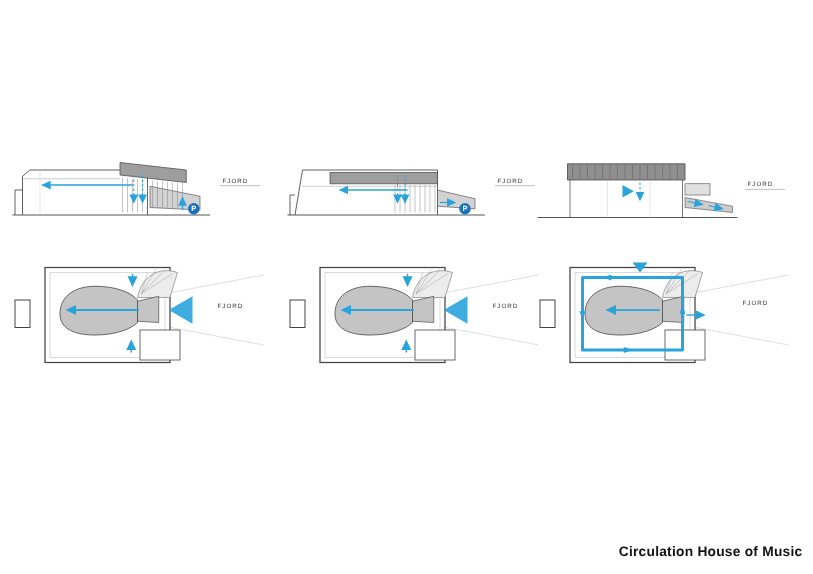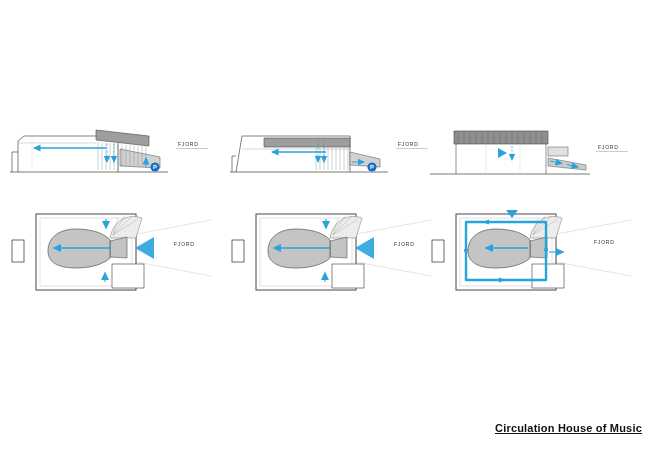--- a/index.html
+++ b/index.html
@@ -6,22 +6,22 @@
   body{
     width:650px;height:459px;position:relative;background:#ffffff;
     font-family:"Liberation Sans",sans-serif;overflow:hidden;
   }
   figure{position:absolute;margin:0;padding:0}
   svg{display:block;overflow:visible}
   svg text{font-family:"Liberation Sans",sans-serif}
   .fjord-text{font-size:5px;letter-spacing:.8px;fill:#333}
   .p-text{font-size:6px;font-weight:bold;fill:#fff}
   .page-title{
-    position:absolute;top:422px;right:8px;
-    font-size:11px;font-weight:bold;color:#111;letter-spacing:.2px;text-decoration:underline;
+    position:absolute;top:436px;right:8px;
+    font-size:11px;font-weight:bold;color:#111;letter-spacing:.2px;
   }
   
   #sec1{left:8px;top:116px}   #sec2{left:228px;top:116px}   #sec3{left:428px;top:116px}
   #plan1{left:8px;top:206px}  #plan2{left:228px;top:206px}  #plan3{left:428px;top:206px}
 </style>
 </head>
 <body>
 
 <div style="position:absolute;inset:0;background:#fff">
 

